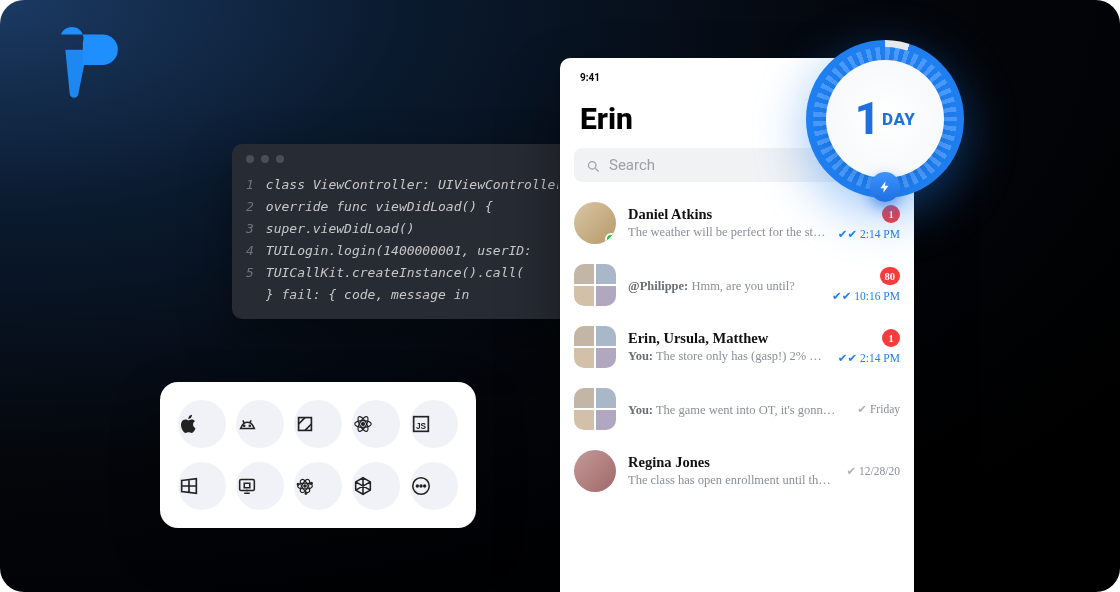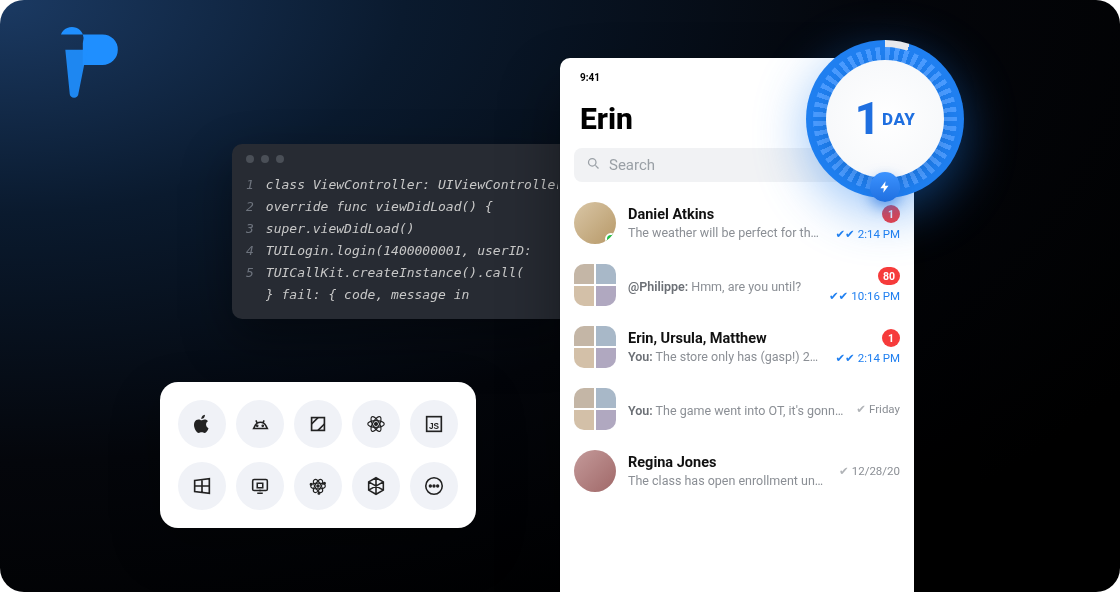--- a/index.html
+++ b/index.html
@@ -82,21 +82,20 @@
     gap: 14px 0;
     box-shadow: 0 20px 50px rgba(0,0,0,.3);
   }
   .plat-btn {
     width: 48px;
     height: 48px;
     border-radius: 50%;
     background: #f0f2f7;
     display: flex;
     align-items: center;
-    justify-content: center;
     color: #222;
   }
   .plat-btn svg { width: 22px; height: 22px; }
 
   
   .phone {
     position: absolute;
     left: 560px;
     top: 58px;
     width: 354px;
@@ -116,28 +115,28 @@
   .phone-title {
     padding: 18px 20px 12px;
     font-size: 30px;
     font-weight: 800;
   }
   .search {
     margin: 0 14px;
     background: #f1f2f4;
     border-radius: 8px;
     display: flex;
-    align-items: flex-start;
+    align-items: flex-end;
     padding: 8px 12px;
     color: #9aa0a6;
     gap: 8px;
   }
   .search svg { width: 15px; height: 15px; }
   .search span { font-size: 15px; }
-  .chat-list { margin-top: 10px; }
+  .chat-list { margin-top: 10px; font-family: Liberation Serif, serif; }
   .chat-row {
     display: flex;
     align-items: center;
     padding: 10px 14px;
     gap: 12px;
   }
   .avatar {
     width: 42px; height: 42px;
     border-radius: 50%;
     background: #d0d4da;

